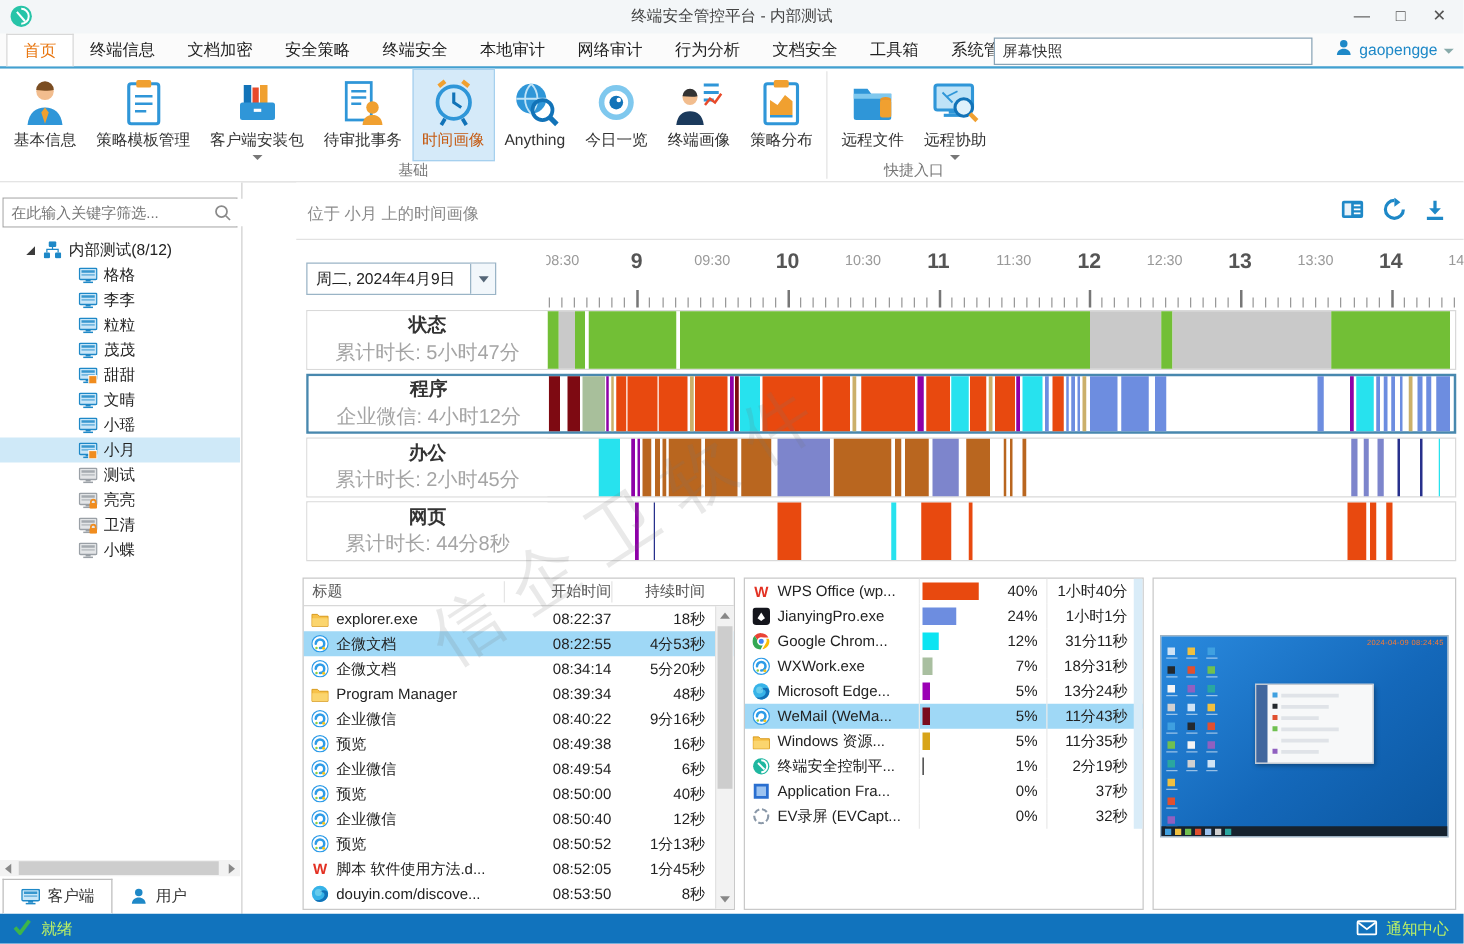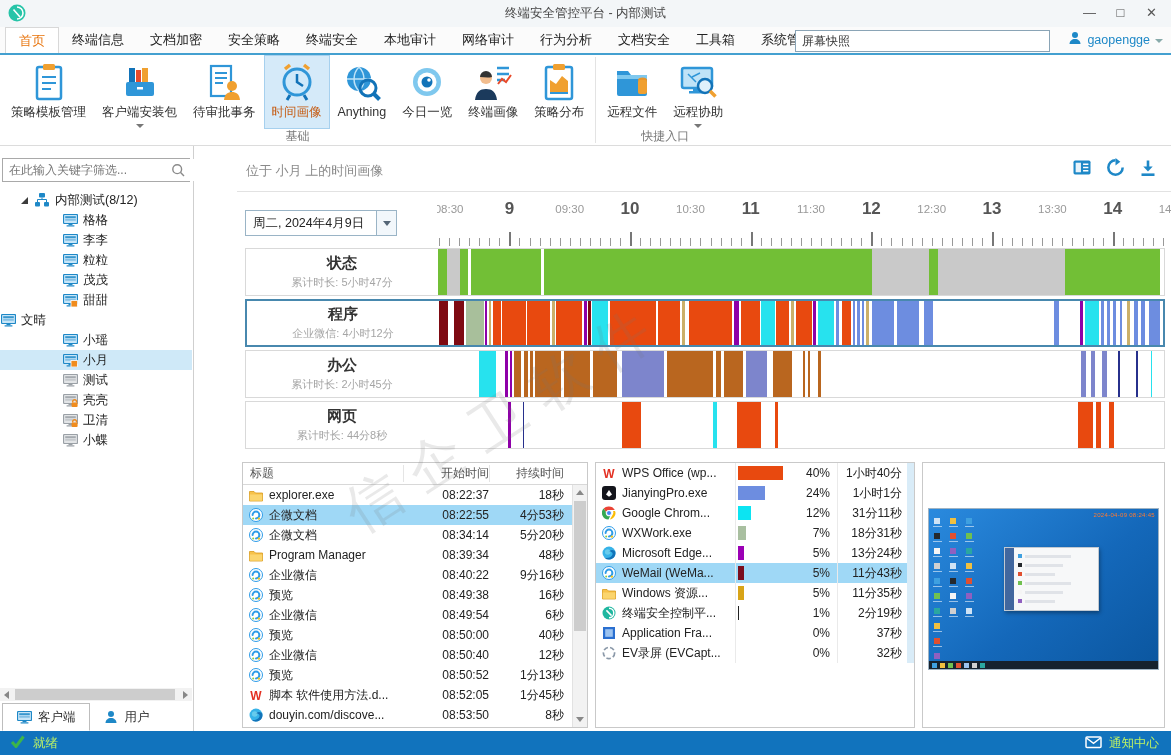--- a/index.html
+++ b/index.html
@@ -66,21 +66,21 @@
 .alabel.hour{top:3px;font-size:17px;font-weight:bold;color:#555}
 .alabel.half{top:7px;font-size:11.5px;color:#999}
 .atick{position:absolute;bottom:2px;width:1px;background:#999}
 .atick.tall{width:2px;height:14px;background:#777}
 .atick.small{height:8px}
 #timeline{position:absolute;left:8px;top:102px;width:920px}
 .trow{position:relative;height:48px;border:1px solid #d9d9d9;background:#fff;margin-bottom:3px}
 .trow.selected{border:2px solid #4888ae}
 .tlabel{position:absolute;left:0;top:0;bottom:0;width:192px;display:flex;flex-direction:column;justify-content:center;align-items:center;gap:2px;background:#fff;z-index:2}
 .tl-t{font-size:15px;color:#333;font-weight:bold}
-.tl-s{font-size:11px;color:#a5a5a5}
+.tl-s{font-size:16px;color:#a5a5a5}
 .tplot{position:absolute;left:192px;right:0;top:0;bottom:0}
 .seg{position:absolute;top:0;bottom:0}
 .watermark{position:absolute;left:93px;top:340px;font-size:56px;color:rgba(120,120,120,.16);letter-spacing:18px;
   transform:rotate(-33deg);transform-origin:left top;white-space:nowrap;pointer-events:none;z-index:5}
 
 .tablewrap{position:absolute;background:#fff;border:1px solid #c9c9c9}
 .t1{left:5px;top:316px;width:346px;height:266px}
 .t1 .thead{display:flex;height:22px;border-bottom:1px solid #d8d8d8;align-items:center;color:#555}
 .th1{width:160px;padding-left:7px}.th2{width:86px;text-align:right}.th3{width:80px;text-align:right;padding-right:5px;border-left:1px solid #e5e5e5}
 .t1 .thead .th2{border-left:1px solid #e5e5e5}
@@ -163,20 +163,32 @@
   </div>
 </div>
 
 <div class="ribbon">
   <div id="ribbon-groups">
       <div class="rgroup">
      <div class="ritems">
           <div class="ritem">
           <span class="ric">
               <svg width="40" height="40" viewBox="0 0 40 40">
+                <circle cx="20" cy="11" r="7" fill="#f2bd8e"></circle>
+                <path d="M13 10a7 7 0 0 1 14 0c-5 1.2-9 .2-14 0z" fill="#7a4d22"></path>
+                <path d="M6 38c1-10 7-14 14-14s13 4 14 14z" fill="#2f96d8"></path>
+                <path d="M20 24l-3 4 3 9 3-9z" fill="#f0a030"></path>
+              </svg>
+            </span>
+          <span class="rlb">基本信息</span>
+
+        </div>
+          <div class="ritem">
+          <span class="ric">
+              <svg width="40" height="40" viewBox="0 0 40 40">
                 <rect x="8" y="5" width="24" height="32" rx="2" fill="#fff" stroke="#2f96d8" stroke-width="2.5"></rect>
                 <rect x="14" y="2" width="12" height="6" rx="1.5" fill="#f0a030"></rect>
                 <path d="M13 15h14M13 21h14M13 27h9" stroke="#2f96d8" stroke-width="2"></path>
               </svg>
             </span>
           <span class="rlb">策略模板管理</span>
 
         </div>
           <div class="ritem">
           <span class="ric">
@@ -382,21 +394,21 @@
             <rect x="0.5" y="0.5" width="14" height="9" rx="1" fill="#c8e6f8" stroke="#1e88c7" stroke-width="1.2"></rect>
             <rect x="2.2" y="2.2" width="10.6" height="2" fill="#1e88c7" opacity=".85"></rect>
             <rect x="2.2" y="5.2" width="10.6" height="1.4" fill="#1e88c7" opacity=".5"></rect>
             <rect x="5.5" y="9.8" width="4" height="1.4" fill="#1e88c7"></rect>
             <rect x="3.6" y="11.3" width="7.8" height="1.2" fill="#1e88c7"></rect>
             <rect x="8" y="6.5" width="6.5" height="6.5" fill="#f08c1e" stroke="#fff" stroke-width=".8"></rect>
           </svg>
         </span>
         <span>甜甜</span>
       </div>
-      <div class="titem" style="">
+      <div class="titem" style="padding-left:62px">
 
     <span class="tico">
           <svg width="15" height="13" viewBox="0 0 15 13">
             <rect x="0.5" y="0.5" width="14" height="9" rx="1" fill="#c8e6f8" stroke="#1e88c7" stroke-width="1.2"></rect>
             <rect x="2.2" y="2.2" width="10.6" height="2" fill="#1e88c7" opacity=".85"></rect>
             <rect x="2.2" y="5.2" width="10.6" height="1.4" fill="#1e88c7" opacity=".5"></rect>
             <rect x="5.5" y="9.8" width="4" height="1.4" fill="#1e88c7"></rect>
             <rect x="3.6" y="11.3" width="7.8" height="1.2" fill="#1e88c7"></rect>
           </svg>
         </span>

